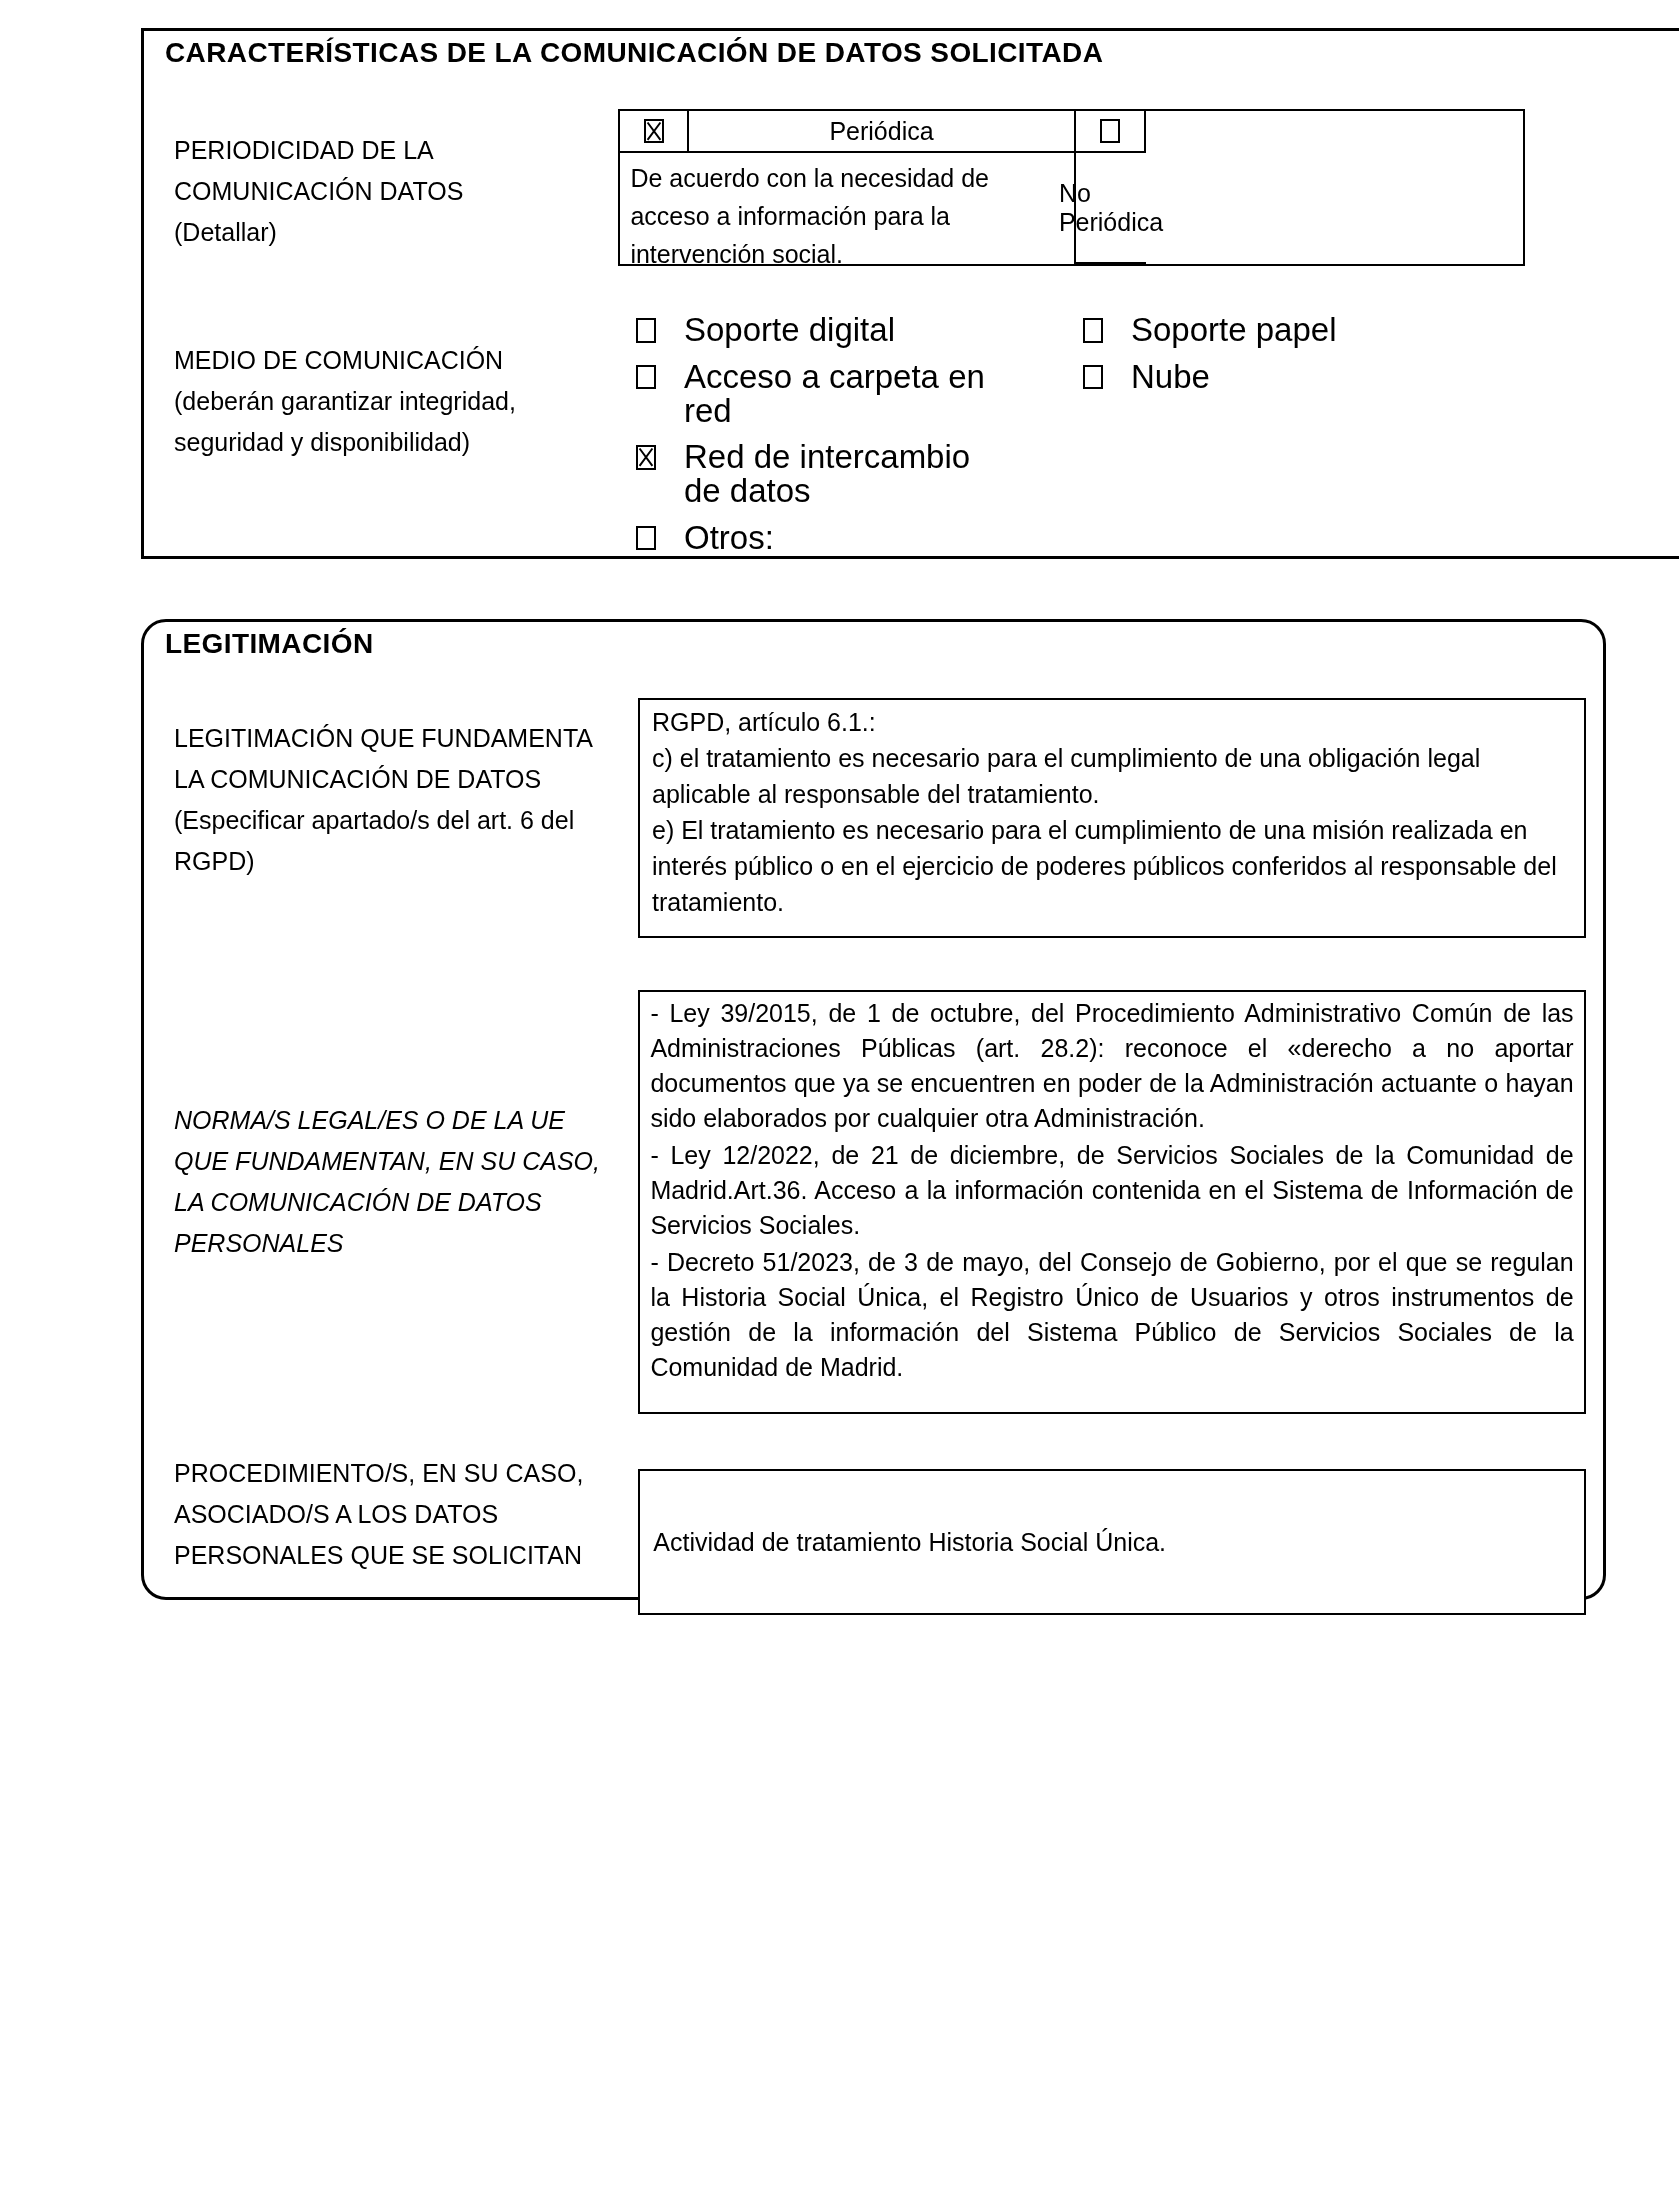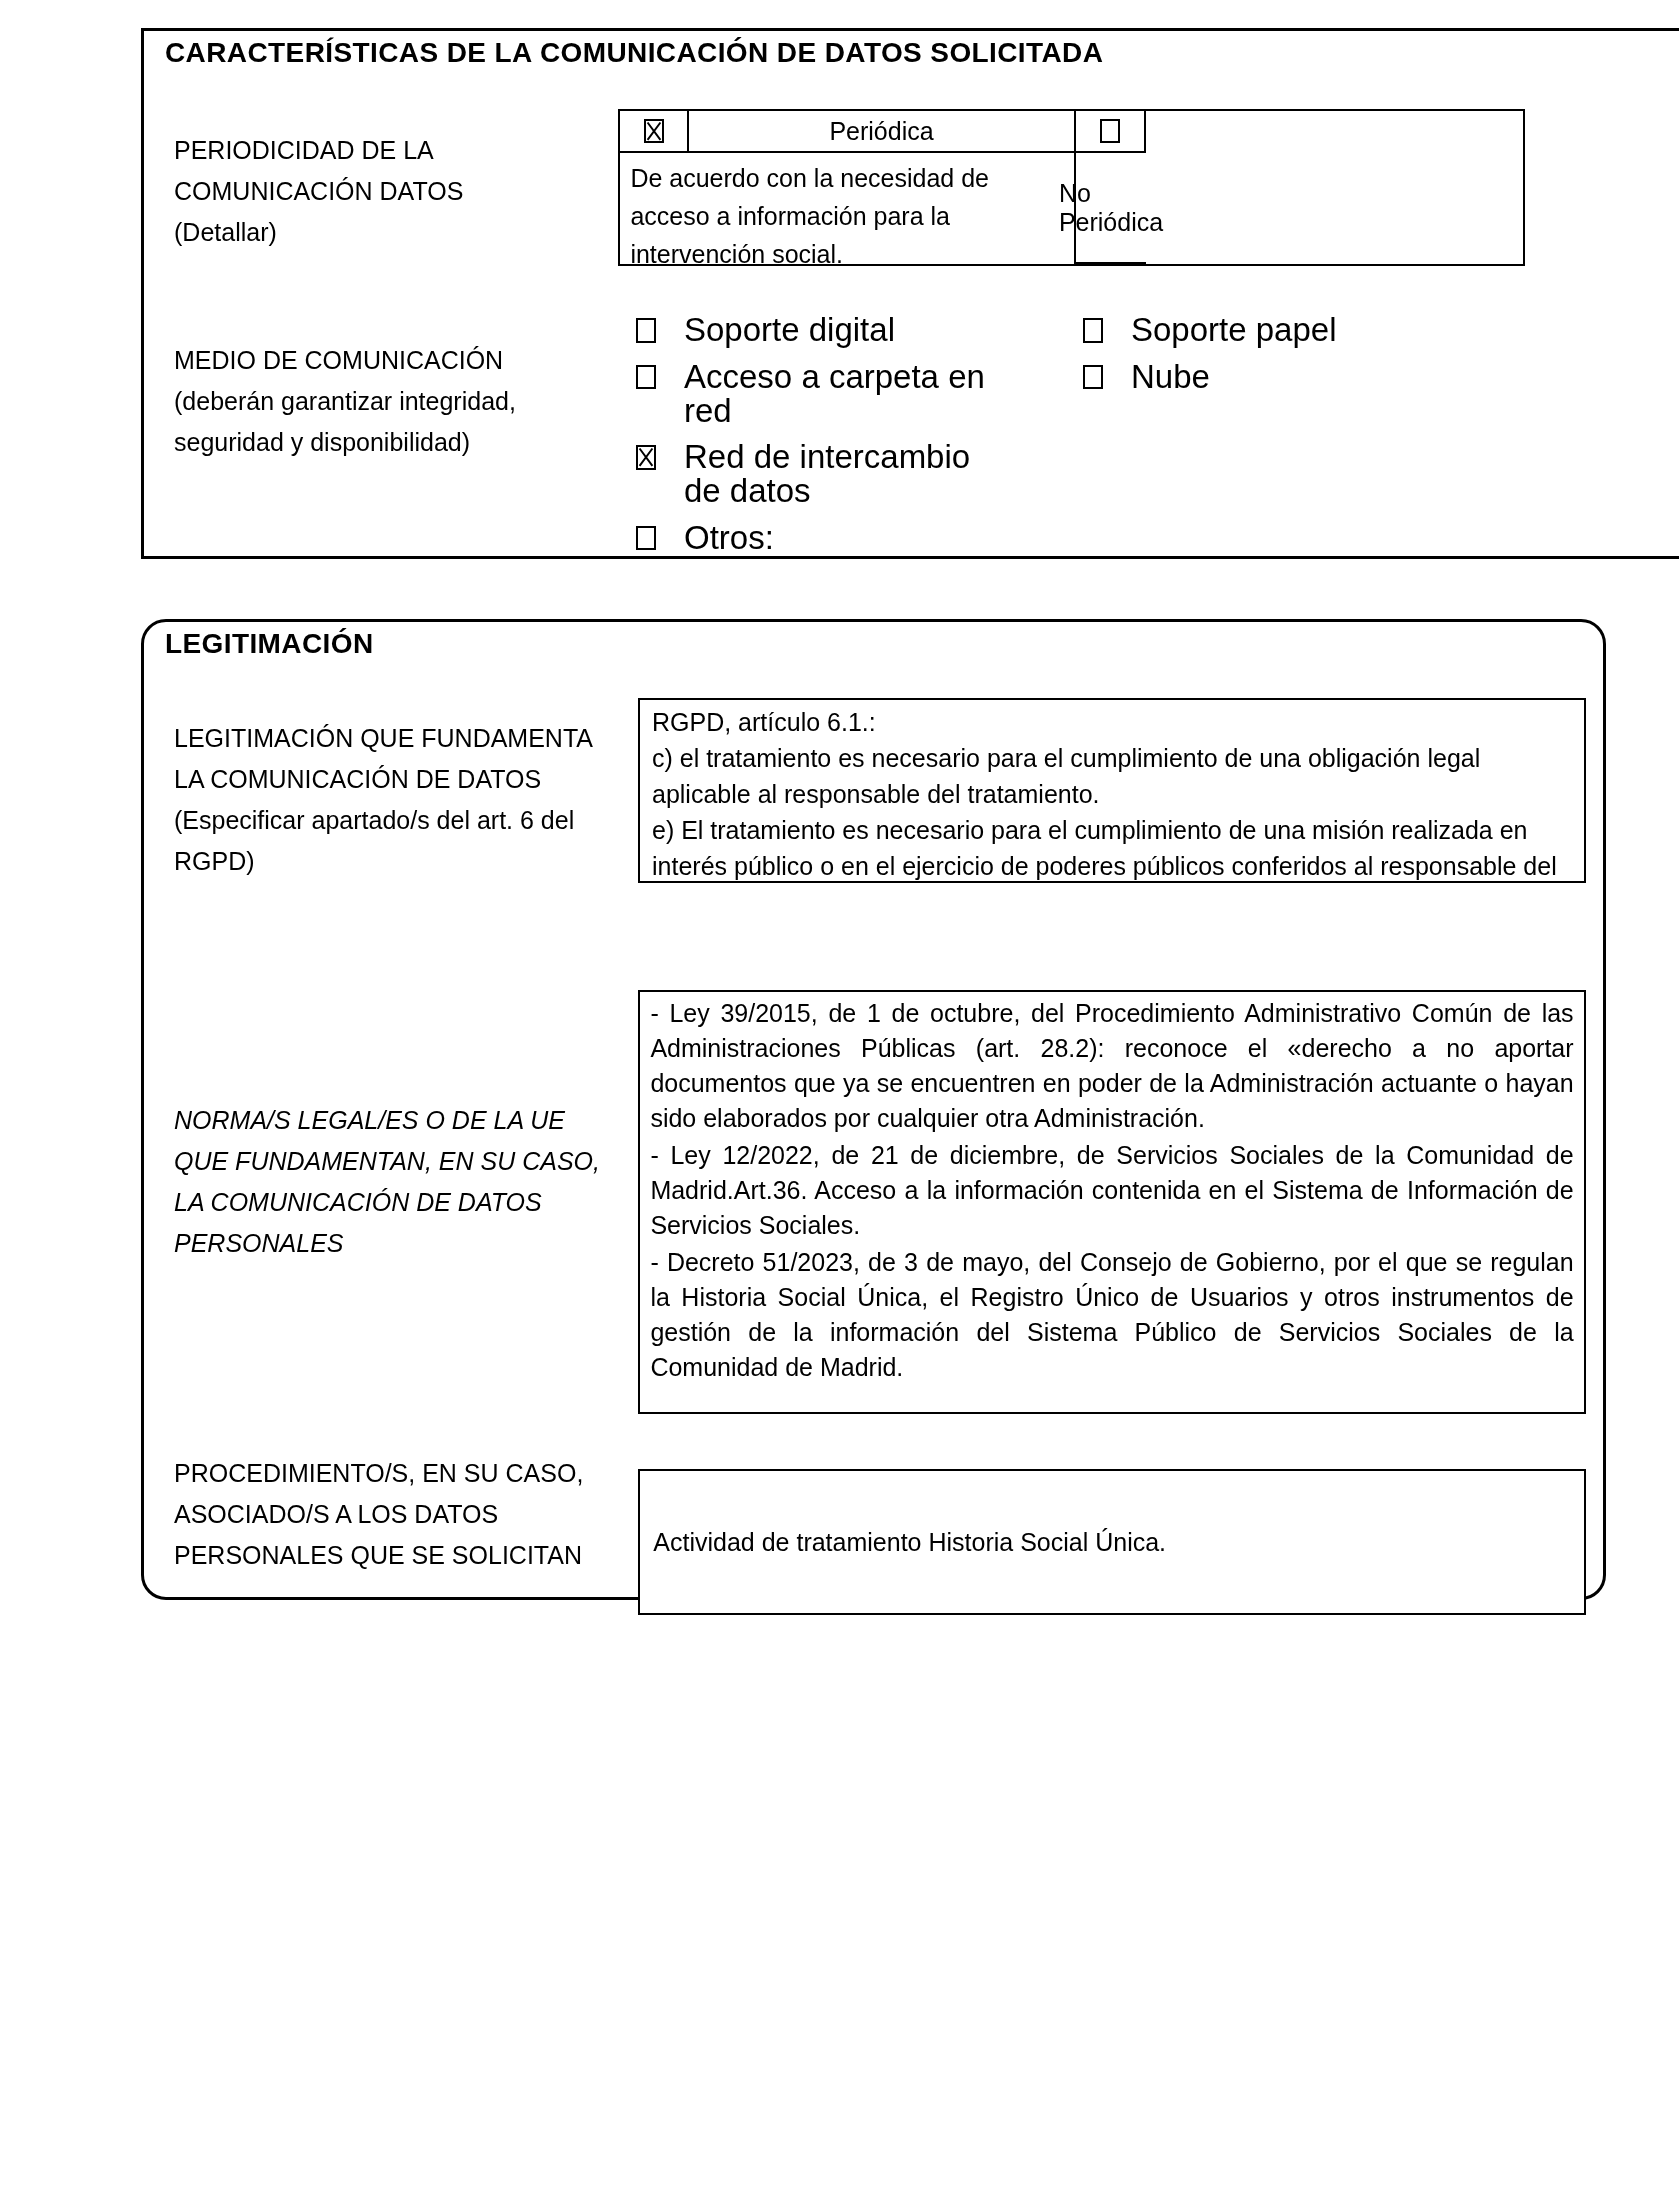--- a/index.html
+++ b/index.html
@@ -40,21 +40,21 @@
   .optcol{position:absolute;}
   .opt{display:flex;align-items:flex-start;margin-bottom:12.6px;}
   .opt .cb{margin-top:5.2px;margin-right:28px;}
   .opt .olabel{font-size:33px;line-height:34px;width:319px;}
   .optcol2 .olabel{width:318px;}
   
   .vbox{
     position:absolute;left:494px;width:948px;border:2.2px solid #000;
     box-sizing:border-box;font-size:25px;background:#fff;overflow:hidden;
   }
-  #box-rgpd{top:76px;height:185px;padding:4.4px 12px;line-height:36px;}
+  #box-rgpd{top:76px;height:240px;padding:4.4px 12px;line-height:36px;}
   #box-rgpd p{margin:0;}
   #box-normas{top:368px;height:424px;padding:3.7px 10.4px;line-height:35px;text-align:justify;}
   #box-normas p{margin:0 0 2.2px 0;}
   #box-proc{top:847px;height:146px;display:flex;align-items:center;padding:0 13.3px;}
   #label-fundamento{left:30px;top:96px;width:429px;}
   #label-normas{left:30px;top:478px;width:429px;font-style:italic;}
   #label-proc{left:30px;top:831px;width:425px;}
   #label-periodicidad{left:30px;top:99px;width:425px;}
   #label-medio{left:30px;top:309px;width:425px;}
   #label-medio .note{width:373px;}

